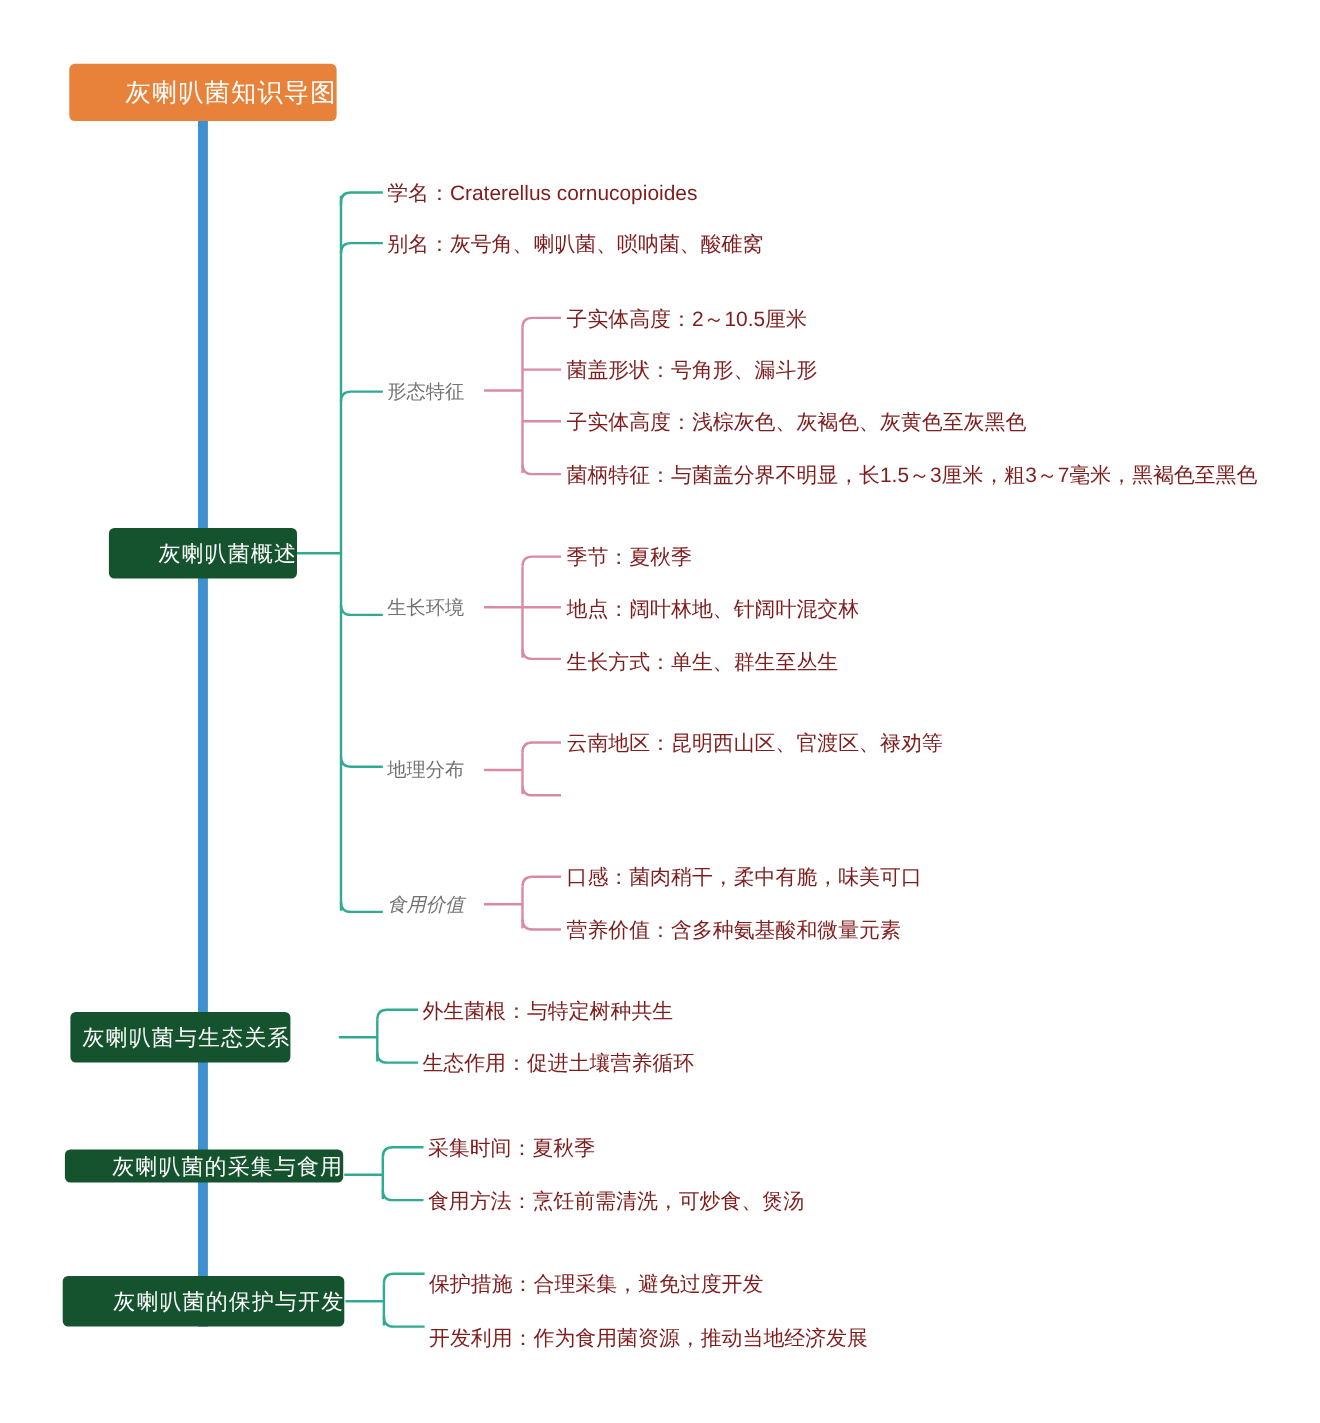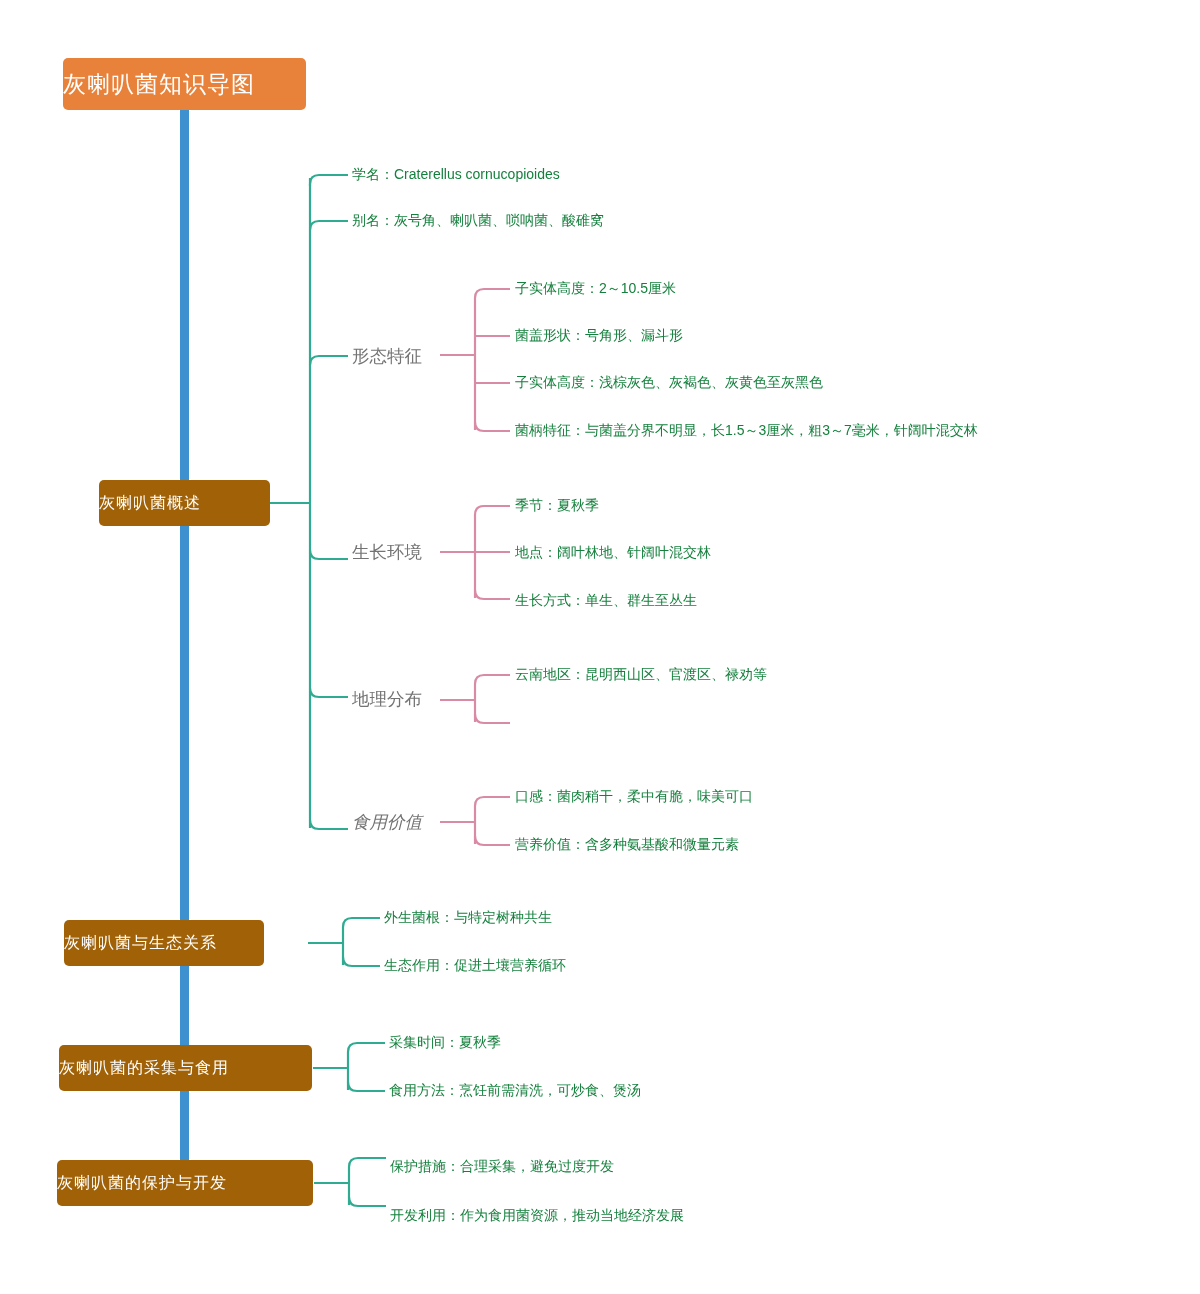--- a/index.html
+++ b/index.html
@@ -16,40 +16,40 @@
     height: 1294px;
     background: #ffffff;
     overflow: hidden;
   }
 
   
   .node {
     position: absolute;
     display: flex;
     align-items: center;
-    justify-content: flex-start;
+    justify-content: flex-end;
     border-radius: 5px;
     color: #ffffff;
     box-sizing: border-box;
     letter-spacing: 1px;
   }
   .node-root {
     background: #e8823a;
     font-size: 23px;
   }
   .node-main {
-    background: #a16207;
-    font-size: 16px;
+    background: #14532d;
+    font-size: 20px;
   }
 
   
   .leaf {
     position: absolute;
-    color: #15803d;
-    font-size: 14px;
+    color: #7f1d1d;
+    font-size: 19px;
     white-space: nowrap;
     line-height: 1;
   }
   .branch-label {
     position: absolute;
     color: #737373;
     font-size: 17.5px;
     white-space: nowrap;
     line-height: 1;
   }
@@ -105,21 +105,21 @@
     <path d="M 37,28 L 37,160" fill="none" stroke="#d98aa5" stroke-width="2.2"></path>
     <path d="M 37,28 Q 37,19 46,19 L 72,19" fill="none" stroke="#d98aa5" stroke-width="2.2"></path>
     <path d="M 37,66 L 72,66" fill="none" stroke="#d98aa5" stroke-width="2.2"></path>
     <path d="M 37,113 L 72,113" fill="none" stroke="#d98aa5" stroke-width="2.2"></path>
     <path d="M 37,152 Q 37,161 46,161 L 72,161" fill="none" stroke="#d98aa5" stroke-width="2.2"></path>
   </svg>
 
   <div class="leaf" style="left:515px; top:281px;">子实体高度：2～10.5厘米</div>
   <div class="leaf" style="left:515px; top:328px;">菌盖形状：号角形、漏斗形</div>
   <div class="leaf" style="left:515px; top:375px;">子实体高度：浅棕灰色、灰褐色、灰黄色至灰黑色</div>
-  <div class="leaf" style="left:515px; top:423px;">菌柄特征：与菌盖分界不明显，长1.5～3厘米，粗3～7毫米，针阔叶混交林</div>
+  <div class="leaf" style="left:515px; top:423px;">菌柄特征：与菌盖分界不明显，长1.5～3厘米，粗3～7毫米，黑褐色至黑色</div>
 
   <div class="branch-label" style="left:352px; top:544px;">生长环境</div>
 
   <svg class="conn" style="left:438px; top:490px; width:60px; height:130px;" viewBox="0 0 60 130">
     <path d="M 2,62 L 37,62" fill="none" stroke="#d98aa5" stroke-width="2.2"></path>
     <path d="M 37,25 L 37,108" fill="none" stroke="#d98aa5" stroke-width="2.2"></path>
     <path d="M 37,25 Q 37,16 46,16 L 72,16" fill="none" stroke="#d98aa5" stroke-width="2.2"></path>
     <path d="M 37,62 L 72,62" fill="none" stroke="#d98aa5" stroke-width="2.2"></path>
     <path d="M 37,100 Q 37,109 46,109 L 72,109" fill="none" stroke="#d98aa5" stroke-width="2.2"></path>
   </svg>
@@ -158,21 +158,21 @@
   <svg class="conn" style="left:306px; top:905px; width:60px; height:90px;" viewBox="0 0 60 90">
     <path d="M 2,38 L 37,38" fill="none" stroke="#2fab92" stroke-width="2.2"></path>
     <path d="M 37,22 L 37,60" fill="none" stroke="#2fab92" stroke-width="2.2"></path>
     <path d="M 37,22 Q 37,13 46,13 L 74,13" fill="none" stroke="#2fab92" stroke-width="2.2"></path>
     <path d="M 37,52 Q 37,61 46,61 L 74,61" fill="none" stroke="#2fab92" stroke-width="2.2"></path>
   </svg>
 
   <div class="leaf" style="left:384px; top:910px;">外生菌根：与特定树种共生</div>
   <div class="leaf" style="left:384px; top:958px;">生态作用：促进土壤营养循环</div>
 
-  <div class="node node-main" style="left:59px; top:1045px; width:253px; height:46px;">
+  <div class="node node-main" style="left:59px; top:1045px; width:253px; height:30px;">
     <span>灰喇叭菌的采集与食用</span>
   </div>
 
   <svg class="conn" style="left:311px; top:1030px; width:60px; height:90px;" viewBox="0 0 60 90">
     <path d="M 2,38 L 37,38" fill="none" stroke="#2fab92" stroke-width="2.2"></path>
     <path d="M 37,22 L 37,60" fill="none" stroke="#2fab92" stroke-width="2.2"></path>
     <path d="M 37,22 Q 37,13 46,13 L 74,13" fill="none" stroke="#2fab92" stroke-width="2.2"></path>
     <path d="M 37,52 Q 37,61 46,61 L 74,61" fill="none" stroke="#2fab92" stroke-width="2.2"></path>
   </svg>
 

